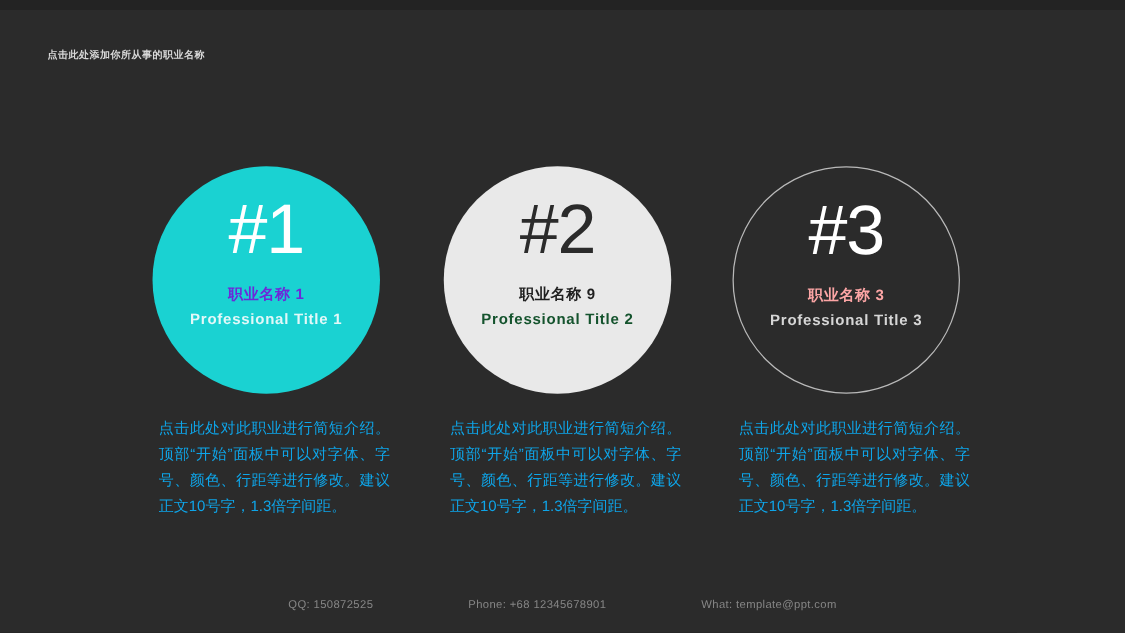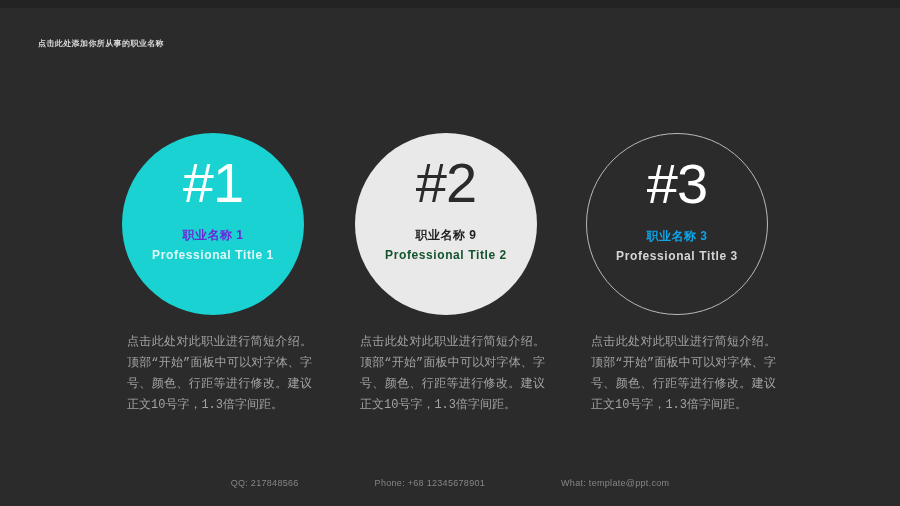--- a/index.html
+++ b/index.html
@@ -89,21 +89,21 @@
 
   .title-cn {
     margin-top:16px;
     font-size:12px;
     font-weight:bold;
     letter-spacing:0.5px;
     white-space:nowrap;
   }
   .circle.c1 .title-cn { color:#6d28d9; }
   .circle.c2 .title-cn { color:#1f1f1f; }
-  .circle.c3 .title-cn { color:#0ea5e9; }
+  .circle.c3 .title-cn { color:#fca5a5; }
 
   .title-en {
     margin-top:4px;
     font-size:12px;
     font-weight:bold;
     letter-spacing:0.6px;
     white-space:nowrap;
   }
   .circle.c1 .title-en { color:#e2f8f8; }
   .circle.c2 .title-en { color:#14532d; }
@@ -114,23 +114,22 @@
     position:absolute;
     left:127px; top:332px;
     width:680px;
   }
   .body-col {
     position:absolute;
     top:0;
     width:185px;
     font-size:12px;
     line-height:1.75;
-    color:#a3a3a3;
+    color:#0ea5e9;
     text-align:justify;
-    font-family:Liberation Mono, monospace;
   }
   .body-col.b1 { left:0px; }
   .body-col.b2 { left:233px; }
   .body-col.b3 { left:464px; }
 
   
   #footer {
     position:absolute;
     left:0; bottom:18px;
     width:900px;
@@ -175,18 +174,18 @@
 
   </div>
 
   <div id="bodies">
     <p class="body-col b1">点击此处对此职业进行简短介绍。顶部“开始”面板中可以对字体、字号、颜色、行距等进行修改。建议正文10号字，1.3倍字间距。</p>
     <p class="body-col b2">点击此处对此职业进行简短介绍。顶部“开始”面板中可以对字体、字号、颜色、行距等进行修改。建议正文10号字，1.3倍字间距。</p>
     <p class="body-col b3">点击此处对此职业进行简短介绍。顶部“开始”面板中可以对字体、字号、颜色、行距等进行修改。建议正文10号字，1.3倍字间距。</p>
   </div>
 
   <div id="footer">
-    <span>QQ: 217848566</span>
+    <span>QQ: 150872525</span>
     <span>Phone: +68 12345678901</span>
     <span>What: template@ppt.com</span>
   </div>
 
 </div>
 
 </body></html>

